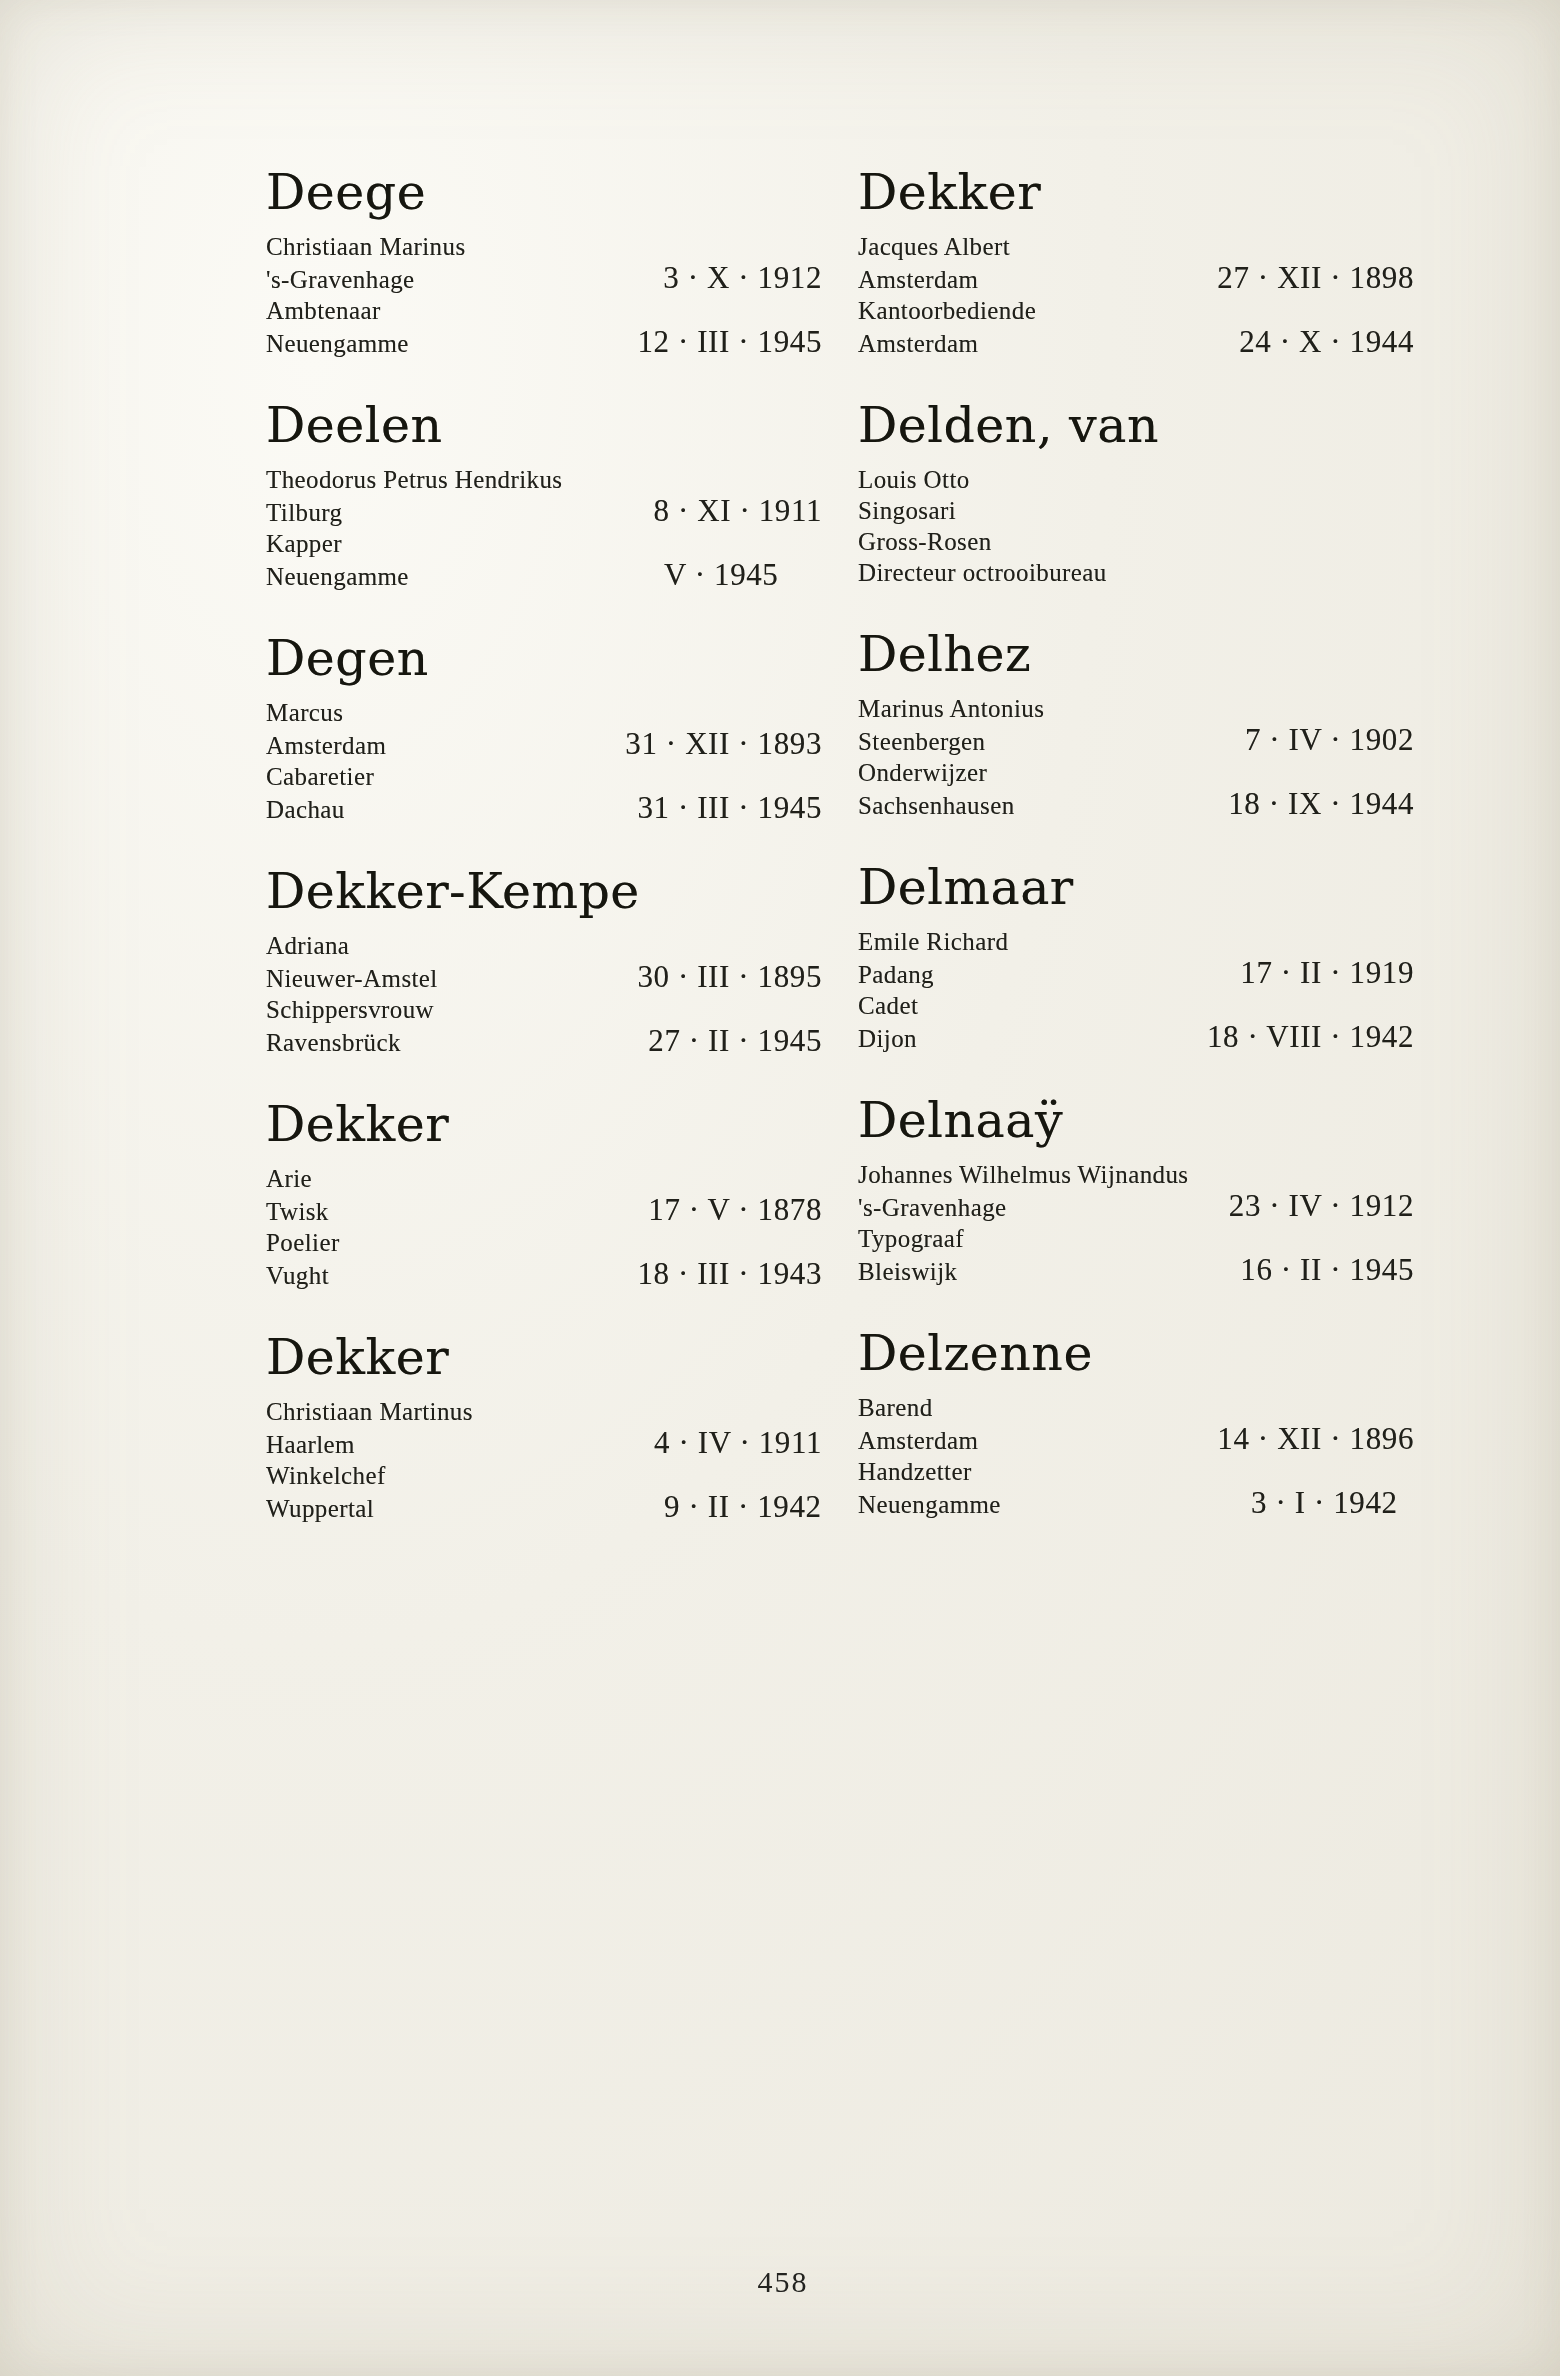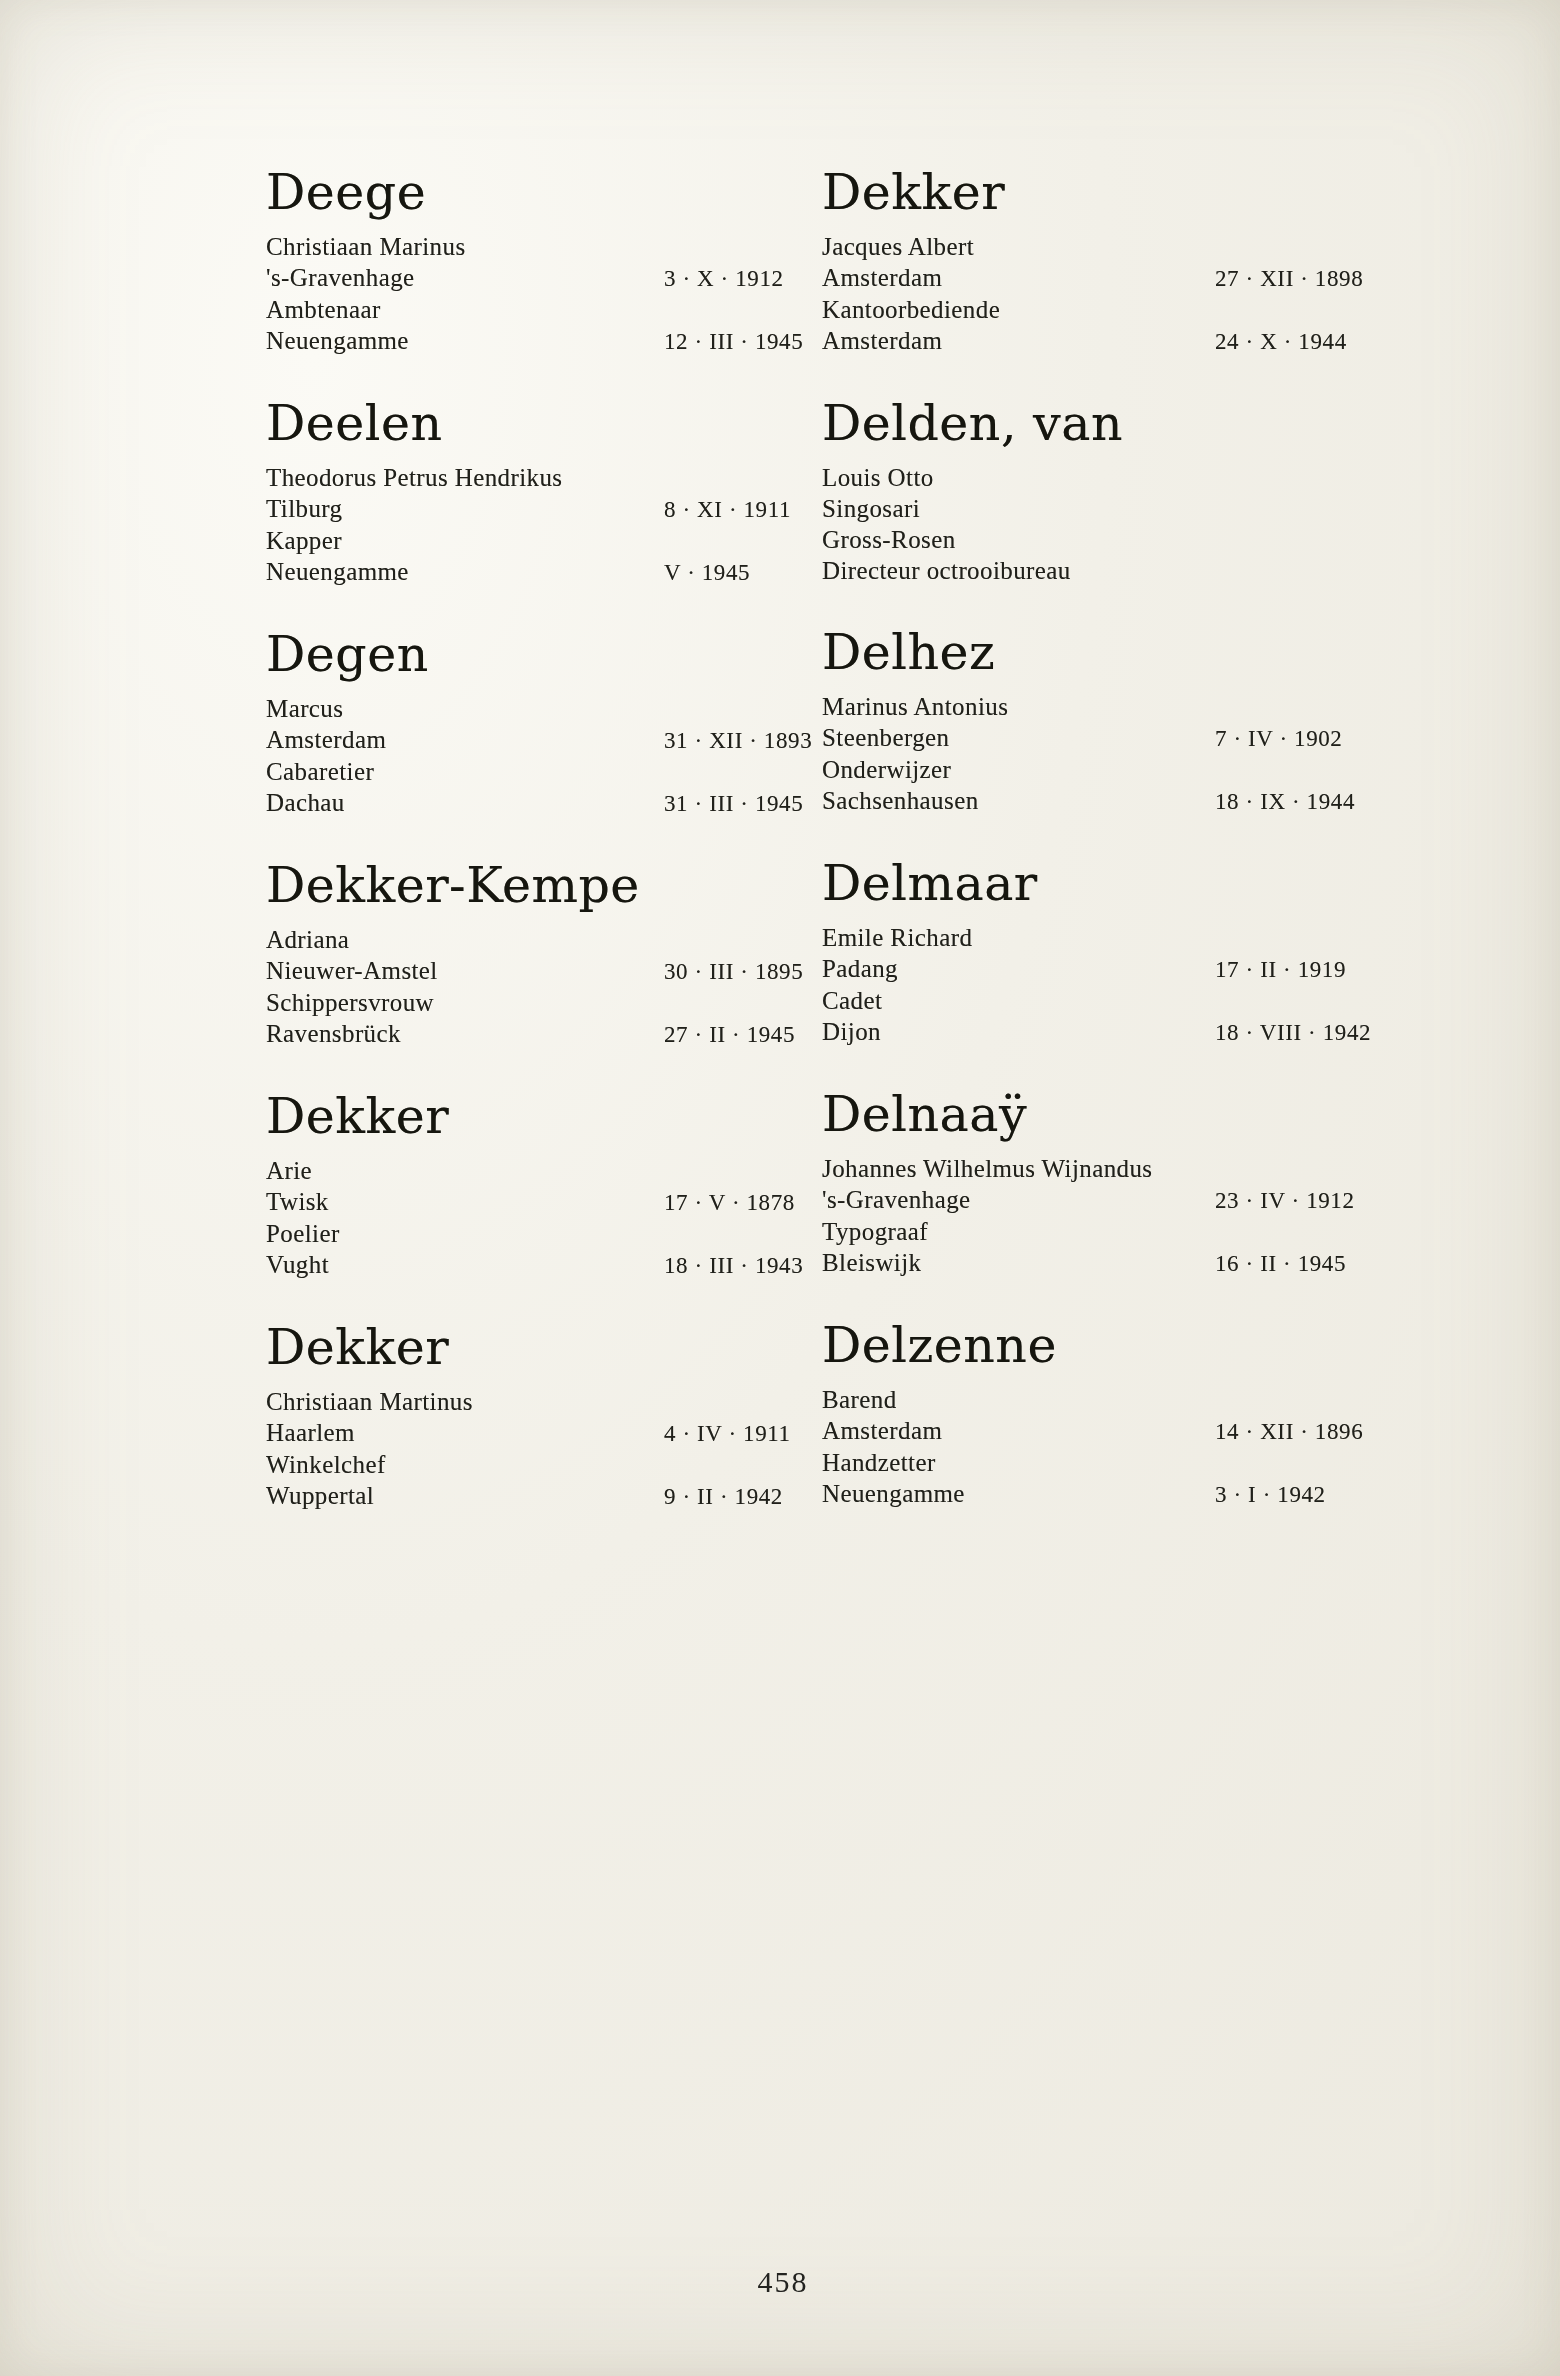--- a/index.html
+++ b/index.html
@@ -37,20 +37,21 @@
     top: 89px;
     right: 95px;
     bottom: 69px;
   }
   .columns {
     position: absolute;
     left: 149px;
     top: 79px;
     width: 1148px;
     display: flex;
+    gap: 36px;
   }
   .col {
     width: 556px;
   }
   .entry {
     margin-bottom: 42px;
   }
   .entry:last-child { margin-bottom: 0; }
 
   .surname {
@@ -76,21 +77,21 @@
     align-items: baseline;
     white-space: nowrap;
   }
   .line .txt {
     flex: 0 1 auto;
     overflow: visible;
   }
   .line .date {
     margin-left: auto;
     padding-left: 18px;
-    font-size: 23px;
+    font-size: 31px;
     letter-spacing: 0.6px;
     white-space: nowrap;
   }
 
   
   .col-left .line .date { min-width: 158px; text-align: left; }
   .col-right .line .date { min-width: 163px; text-align: left; }
 
   .pagenum {
     position: absolute;

